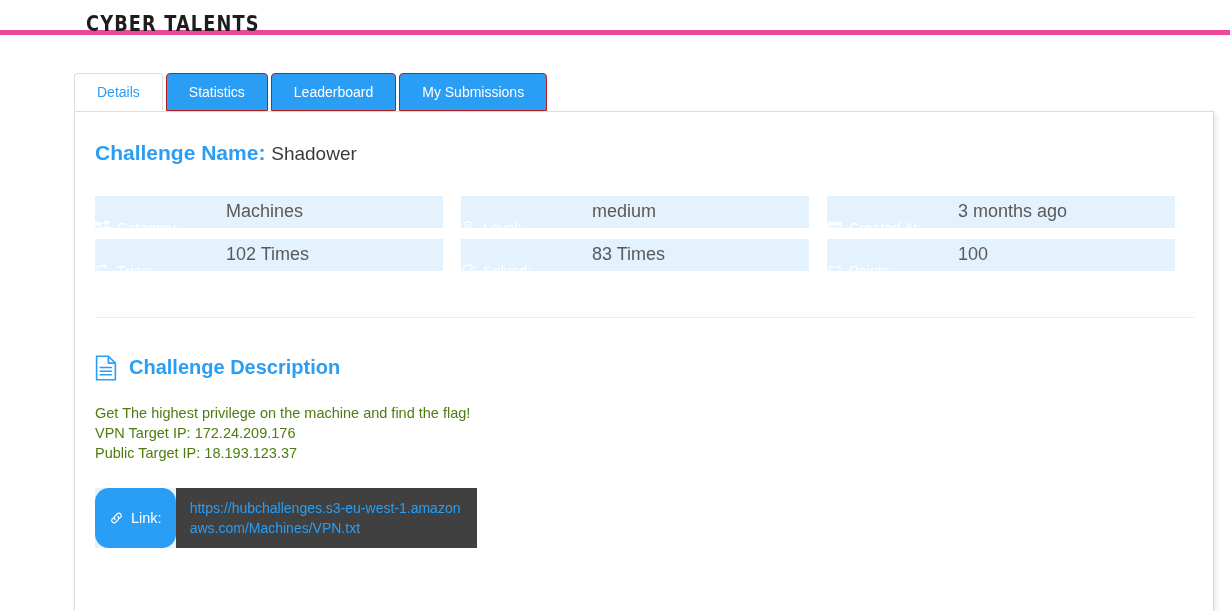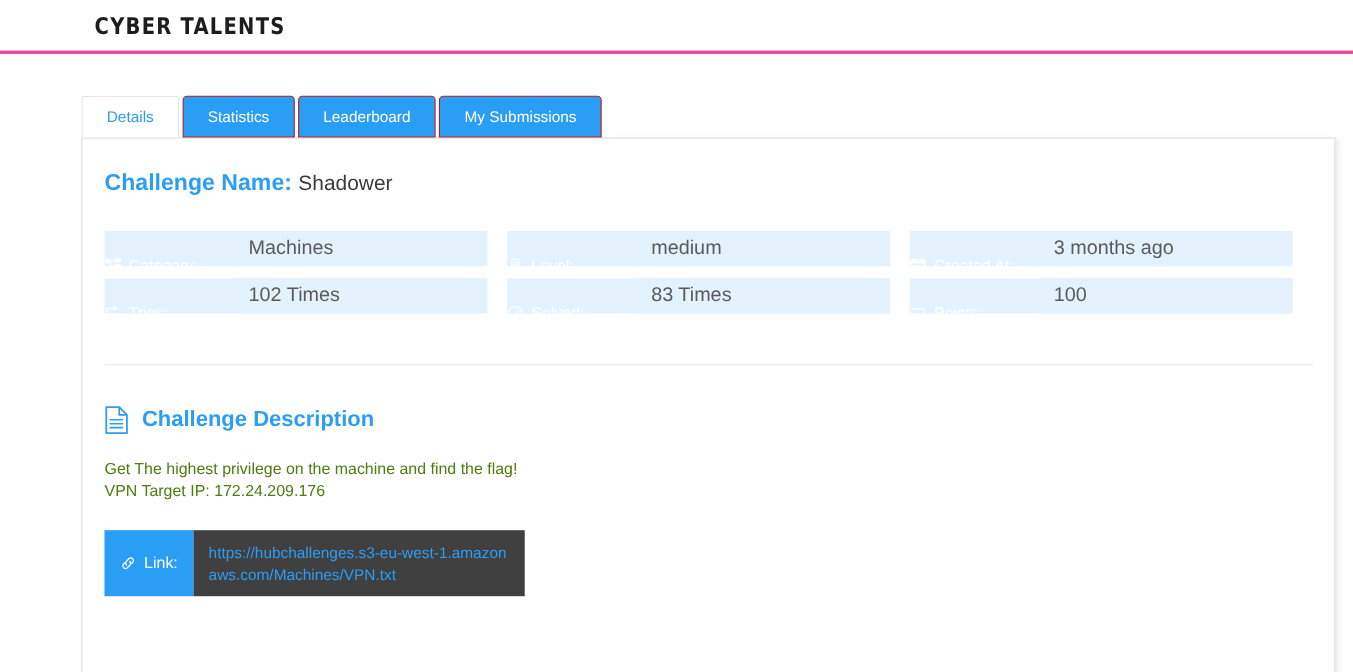--- a/index.html
+++ b/index.html
@@ -8,24 +8,24 @@
     width: 1230px;
     height: 611px;
     overflow: hidden;
     background: #ffffff;
     font-family: "Liberation Sans", sans-serif;
     -webkit-font-smoothing: antialiased;
   }
 
   
   .navbar {
-    height: 49px;
+    height: 35px;
     width: 100%;
     background: #ffffff;
-    border-bottom: 3px solid #ec4899;
+    border-bottom: 5px solid #ec4899;
     display: flex;
     align-items: center;
     position: relative;
   }
   .brand {
     position: absolute;
     left: 86px;
     top: 12px;
     font-family: "DejaVu Sans", sans-serif;
     font-size: 21px;
@@ -217,20 +217,21 @@
   .link-label {
     background: #2a9df4;
     color: #ffffff;
     display: flex;
     align-items: center;
     gap: 7px;
     padding: 0 14px;
     font-size: 14.5px;
     flex: 0 0 auto;
     min-height: 50px;
+    border-radius: 14px;
   }
   .link-value {
     flex: 1 1 auto;
     padding: 10px 12px 10px 14px;
     color: #2a9df4;
     font-size: 14px;
     line-height: 20px;
     word-break: break-all;
     background: #404040;
     cursor: pointer;
@@ -398,20 +399,21 @@
               <line x1="5.2" y1="19.8" x2="16.4" y2="19.8"></line>
             </g>
           </svg>
         </span>
         <div class="desc-title">Challenge Description</div>
       </div>
 
       <div class="desc-body">
         <div>Get The highest privilege on the machine and find the flag!</div>
         <div>VPN Target IP: 172.24.209.176</div>
+        <div>Public Target IP: 18.193.123.37</div>
       </div>
 
       <div class="link-box">
         <div class="link-label">
           <span class="ico">
             <svg viewBox="0 0 16 16">
                 <g fill="none" stroke="#fff" stroke-width="1.3" stroke-linecap="round">
               <path d="M6.4 9.6 a2.6 2.6 0 0 1 0 -3.6 L9.1 3.3 a2.6 2.6 0 0 1 3.6 3.6 L11.4 8.2"></path>
               <path d="M9.6 6.4 a2.6 2.6 0 0 1 0 3.6 L6.9 12.7 a2.6 2.6 0 0 1 -3.6 -3.6 L4.6 7.8"></path>
             </g>

